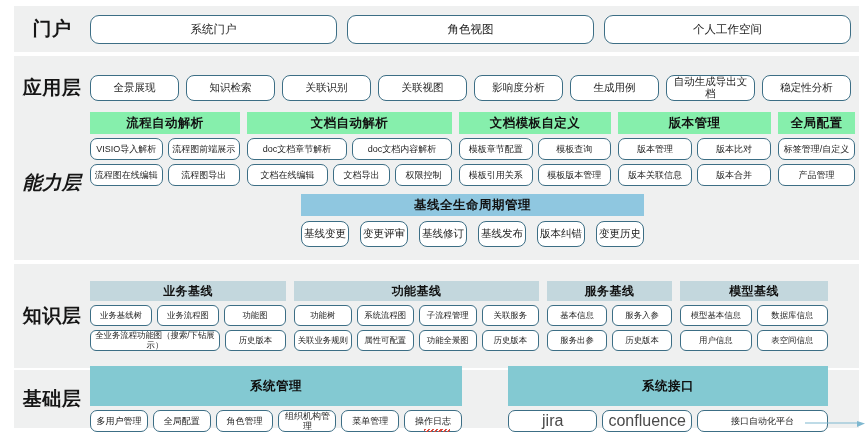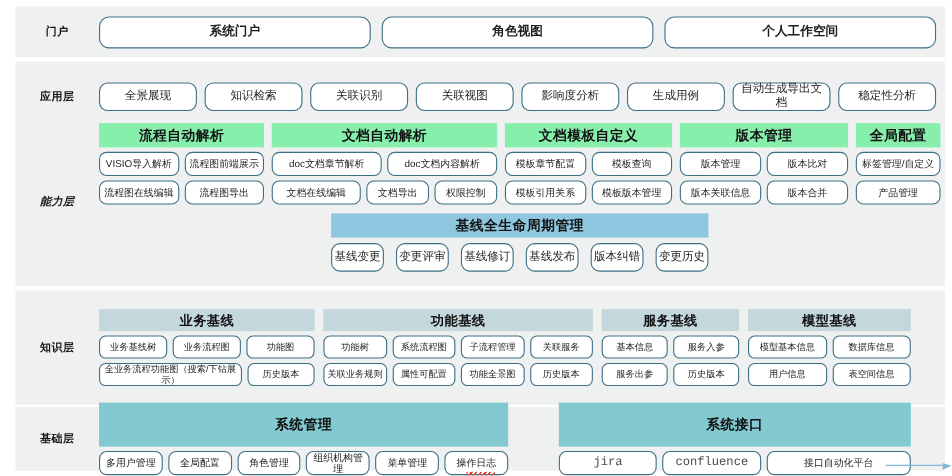--- a/index.html
+++ b/index.html
@@ -23,21 +23,21 @@
     right: 6px;
     background: #eff0f0;
     display: flex;
     align-items: center;
   }
   .band-label {
     width: 76px;
     flex: 0 0 76px;
     text-align: center;
     font-weight: bold;
-    font-size: 10px;
+    font-size: 19px;
     color: #161616;
     letter-spacing: 0.5px;
   }
   .band-body {
     flex: 1 1 auto;
     display: flex;
     align-items: center;
     height: 100%;
   }
 
@@ -71,21 +71,21 @@
   }
   .pill.xs {
     height: 21px;
     font-size: 8.4px;
     border-radius: 6px;
     border-width: 1.1px;
   }
 
   
   #portal-band { top: 6px; height: 46px; }
-  #portal-row { gap: 10px; padding-right: 8px; font-weight: bold; }
+  #portal-row { gap: 10px; padding-right: 8px; }
   #portal-row .pill { flex: 1 1 0; }
 
   
   #app-band { top: 56px; height: 64px; }
   #app-row { gap: 7px; padding-right: 8px; }
   #app-row .pill { flex: 1 1 0; }
 
   
   #cap-band { top: 106px; height: 154px; align-items: stretch; }
   #cap-band .band-label {
@@ -160,22 +160,22 @@
     font-size: 12.5px;
     font-weight: bold;
     height: 40px;
     display: flex; align-items: center; justify-content: center;
     letter-spacing: 0.5px;
   }
   .base-row { display: flex; gap: 5px; }
   .base-row .pill { flex: 1 1 0; }
 
   .logo-text {
-    font-family: Liberation Mono, monospace;
-    font-size: 11px;
+    font-family: Liberation Sans, sans-serif;
+    font-size: 16px;
     color: #4a4a4a;
     position: relative;
   }
   .squiggle {
     position: absolute;
     left: 0; right: 0; bottom: -4px;
     height: 3px;
     background:
       repeating-linear-gradient(135deg,
         #d94a3d 0 1.5px, transparent 1.5px 3px);

